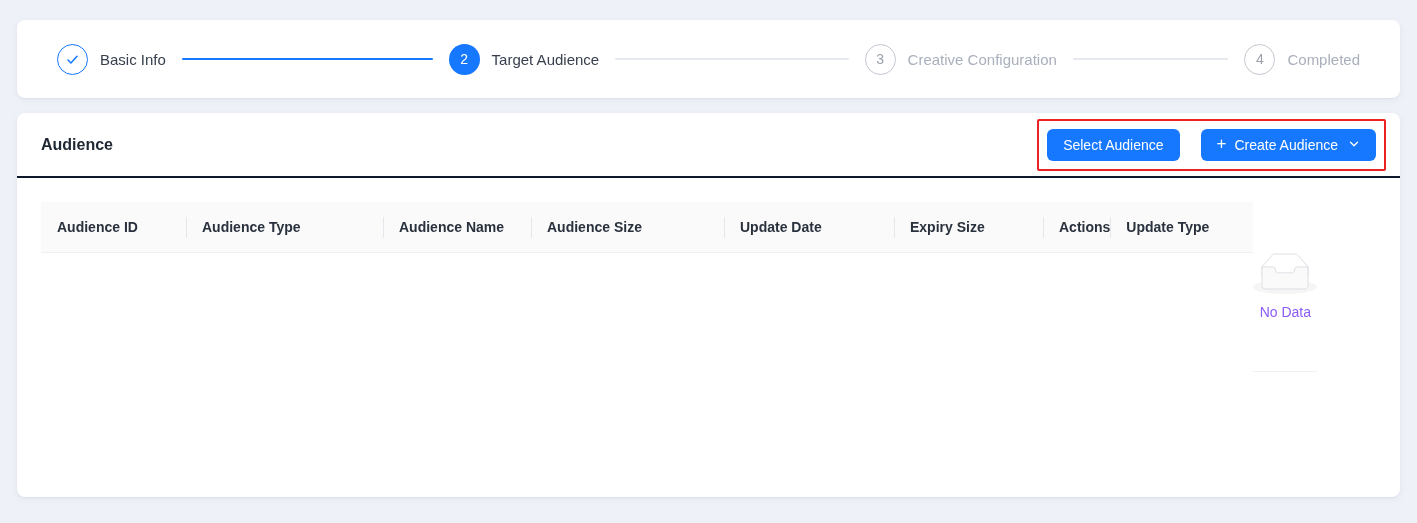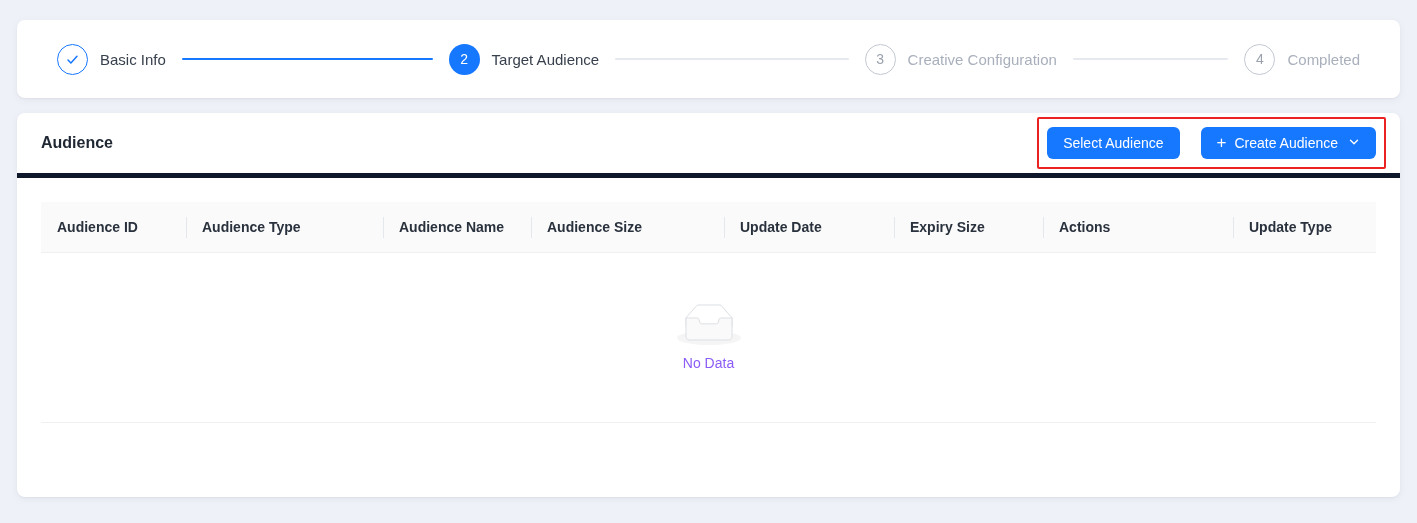--- a/index.html
+++ b/index.html
@@ -63,21 +63,21 @@
     display: flex;
     flex-direction: column;
   }
   .panel-header {
     height: 65px;
     flex: 0 0 65px;
     display: flex;
     align-items: center;
     justify-content: space-between;
     padding: 0 14px 0 24px;
-    border-bottom: 5px solid #0f172a;
+    border-bottom: 2px solid #0f172a;
   }
   .panel-title {
     font-size: 16px;
     font-weight: 700;
     color: #1f2733;
   }
   .annotation-box {
     border: 2px solid #ec2222;
     border-radius: 2px;
     padding: 8px 8px;
@@ -99,21 +99,21 @@
   .btn-primary {
     background: #1677ff;
     color: #ffffff;
     padding: 0 16px;
   }
   .btn-create { gap: 8px; }
   .plus-glyph { font-size: 17px; line-height: 1; margin-top: -2px; }
   .chevron { display: inline-block; margin-left: 2px; }
 
   
-  .panel-body { padding: 24px 24px 0 24px; flex: 1; display: flex; flex-direction: column; }
+  .panel-body { padding: 24px 24px 0 24px; flex: 1; display: flex; flex-direction: row; }
   .table-head {
     display: flex;
     height: 51px;
     background: #fafafa;
     border-bottom: 1px solid #f0f0f0;
   }
   .th {
     display: flex;
     align-items: center;
     padding-left: 16px;

